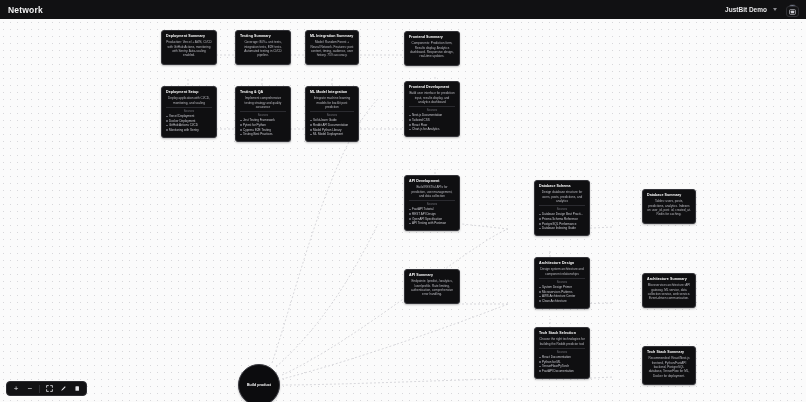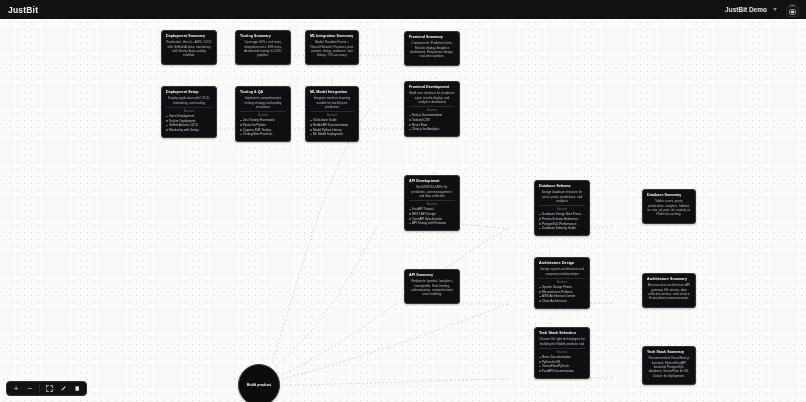--- a/index.html
+++ b/index.html
@@ -119,21 +119,21 @@
     border-radius: 3px; display: flex;
     align-items: center; justify-content: center; z-index: 45;
   }
 </style>
 </head>
 <body>
 
 <div id="app">
 
   <div class="topbar">
-    <div class="brand">JustBit</div>
+    <div class="brand">Network</div>
     <div class="topbar-right">
       <div class="workspace-select">
         <span>JustBit Demo</span>
         <span class="chev"></span>
       </div>
       <div class="avatar"></div>
     </div>
   </div>
 
   <div class="canvas">

